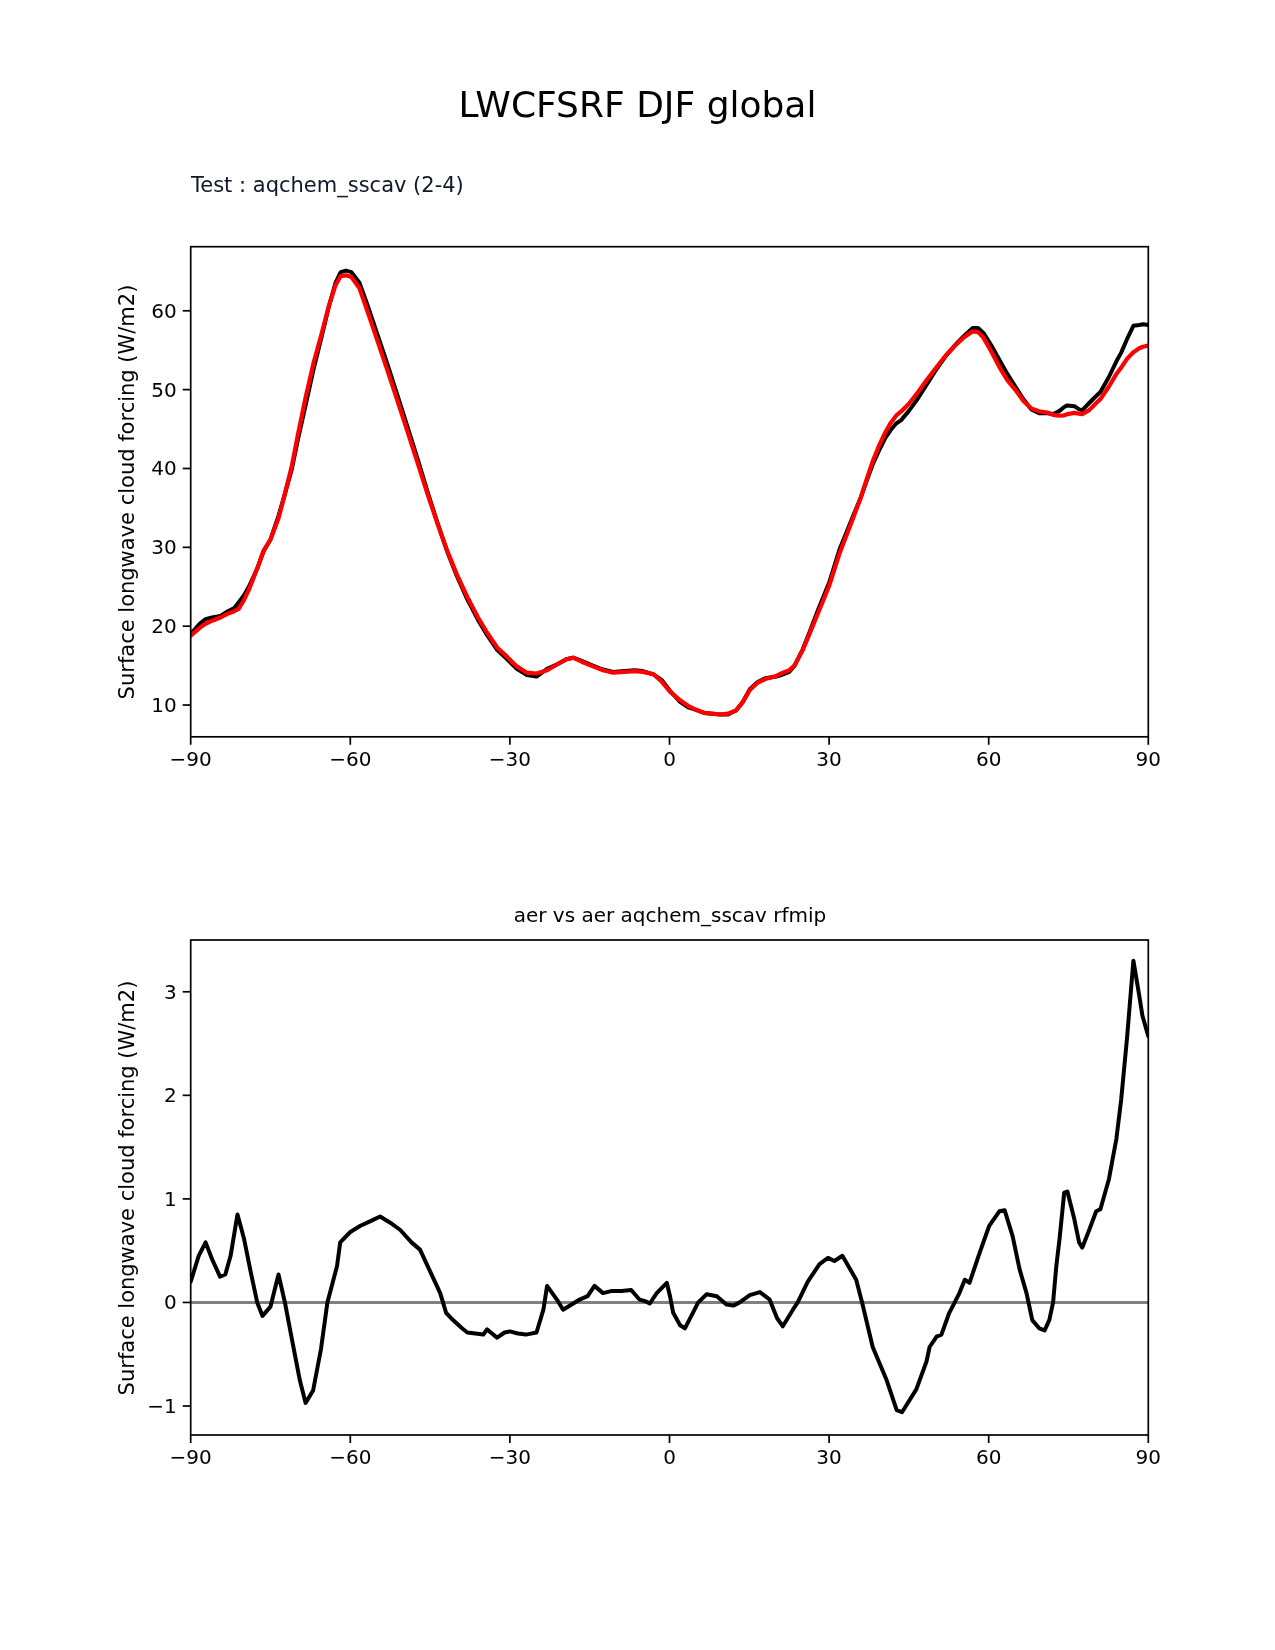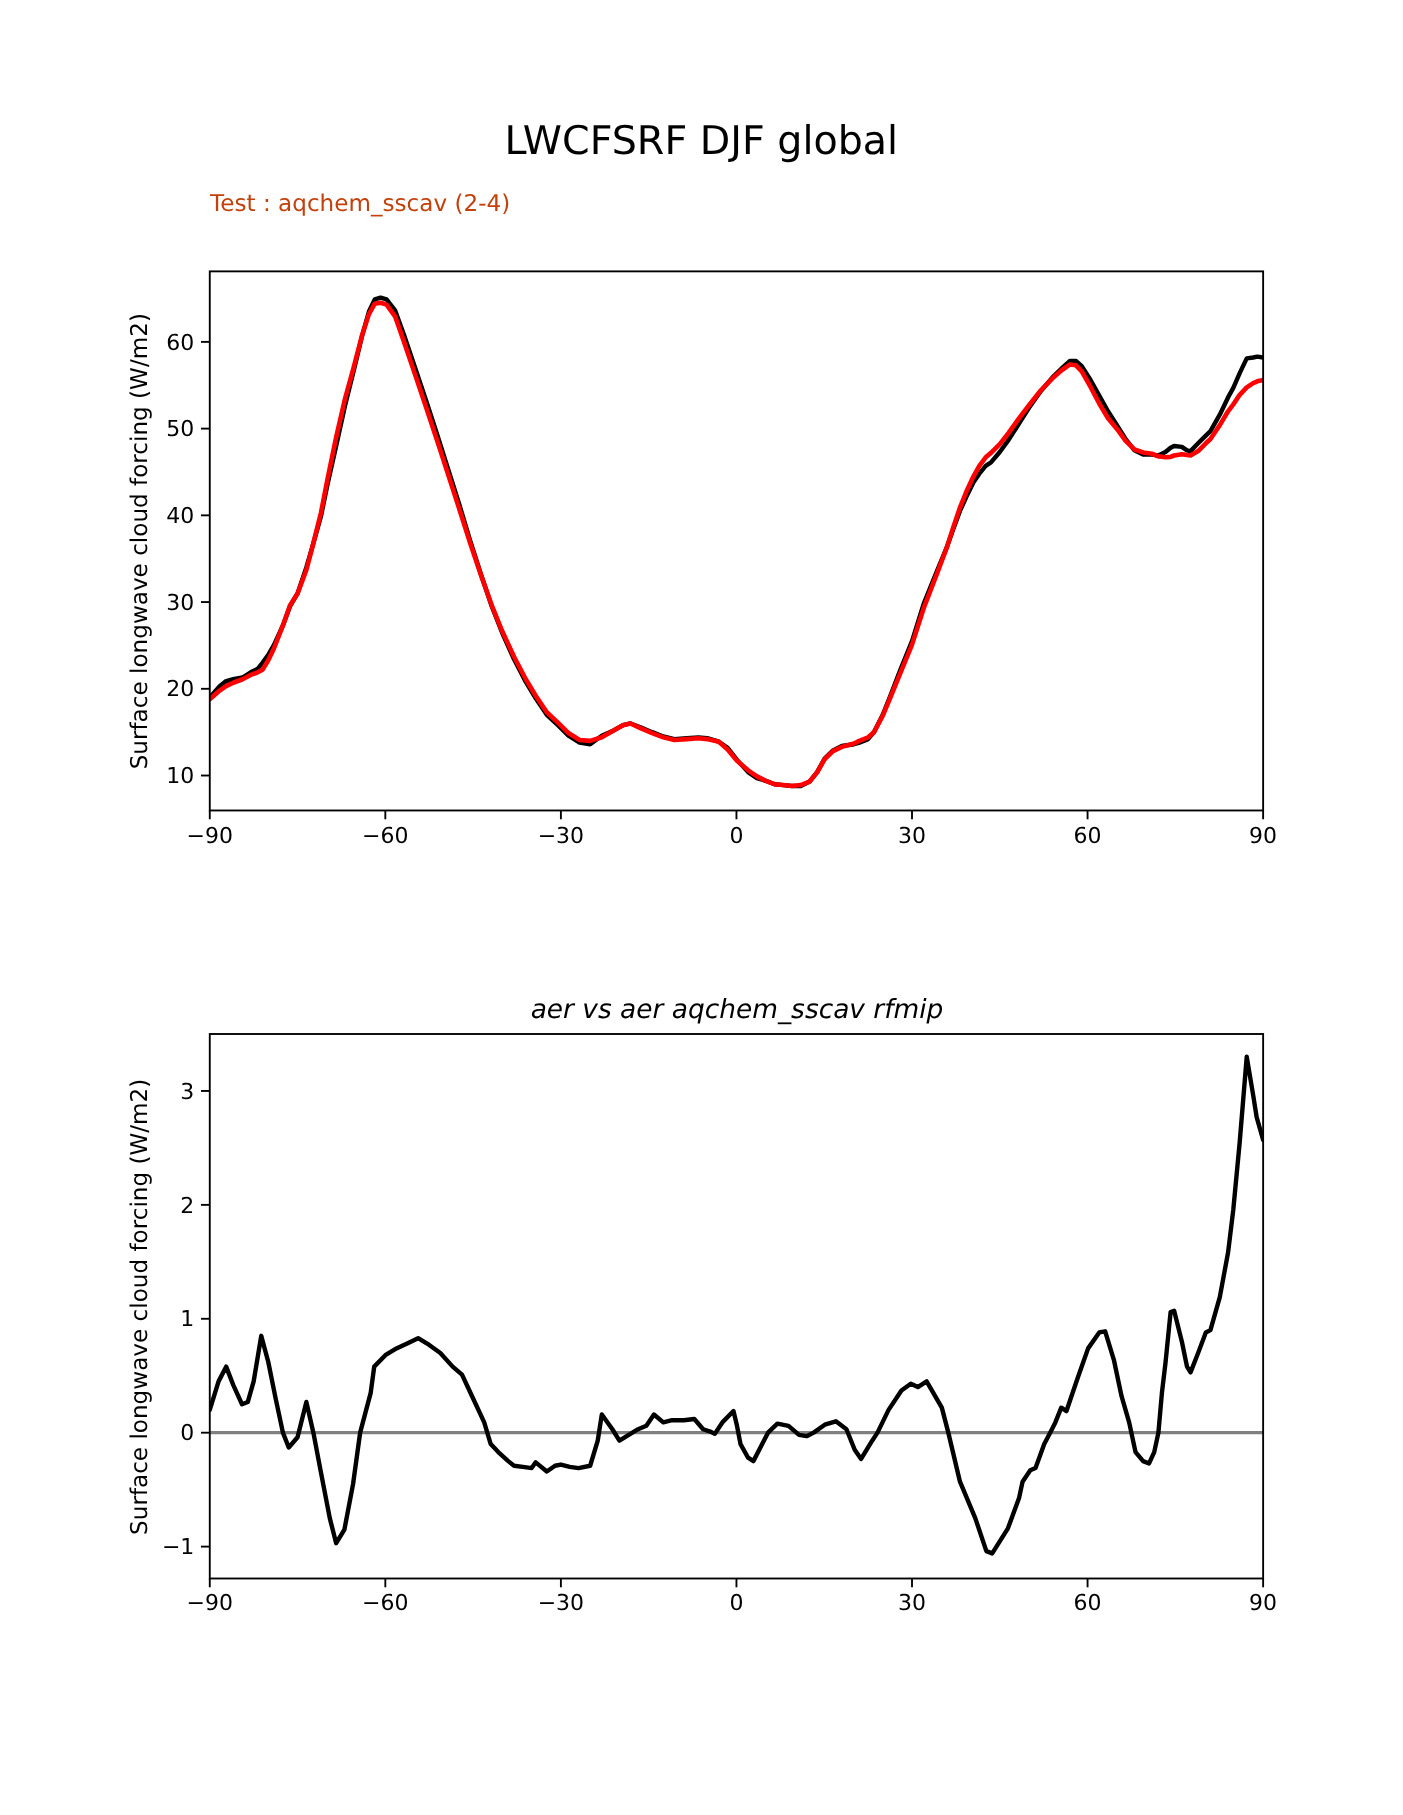--- a/index.html
+++ b/index.html
@@ -10,40 +10,38 @@
     background: #ffffff;
     font-family: "DejaVu Sans", sans-serif;
     overflow: hidden;
   }
   .abs { position: absolute; }
   #suptitle {
     left: 0; right: 0; top: 84px;
     text-align: center;
     font-size: 36px;
     color: #000000;
-    margin-top: 24px;
   }
   #legend-test {
     left: 191px; top: 173px;
     font-size: 21px;
-    color: #c2410c;
+    color: #0f172a;
     white-space: nowrap;
   }
   #legend-ref {
     left: 191px; top: 207px;
     font-size: 21px;
     color: #ff0000;
     white-space: nowrap;
   }
   #bottom-title {
     left: 191px; width: 958px; top: 903px;
     text-align: center;
-    font-size: 24px;
+    font-size: 20px;
     color: #000000;
-    font-style: italic;
   }
   .ylabel {
     font-size: 21px;
     color: #000000;
     white-space: nowrap;
     transform: translate(-50%, -50%) rotate(-90deg);
   }
   #ylabel-top  { left: 127px; top: 492px;  }
   #ylabel-bottom { left: 127px; top: 1188px; }
   #charts-svg { left: 0; top: 0; }

